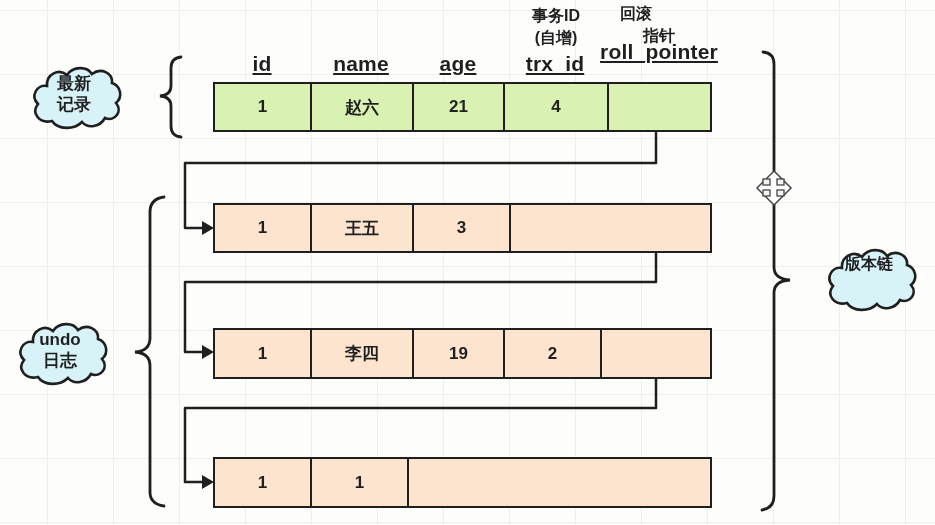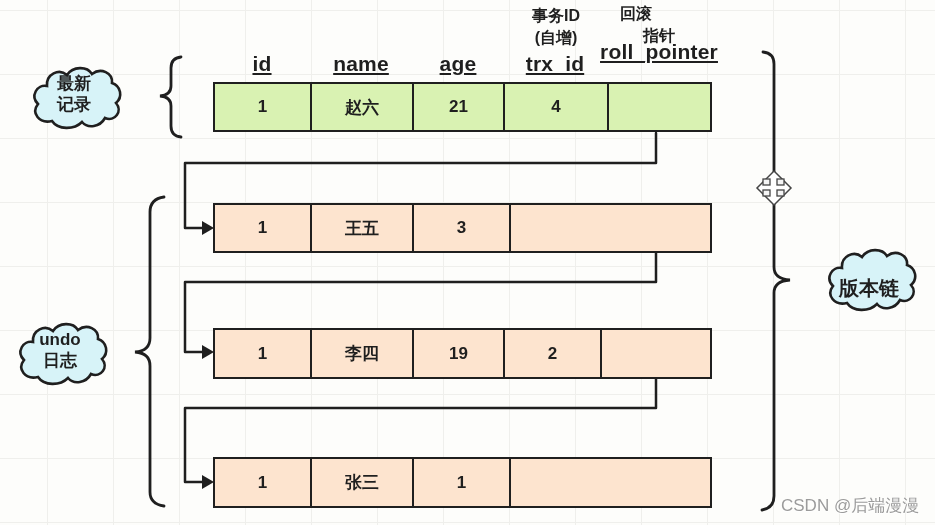--- a/index.html
+++ b/index.html
@@ -118,30 +118,28 @@
   <div class="row undo" style="top:328px;height:51px">
     <div class="cell c0">1</div>
     <div class="cell c1">李四</div>
     <div class="cell c2">19</div>
     <div class="cell c3">2</div>
     <div class="cell c4"></div>
   </div>
 
   <div class="row undo" style="top:457px;height:51px">
     <div class="cell c0">1</div>
-    <div class="cell c1">张三</div>
     <div class="cell c3">1</div>
     <div class="cell c4"></div>
   </div>
 
   <div class="cloud-label" style="left:22px;top:329px;width:76px">
     <div>undo</div>
     <div>日志</div>
   </div>
   <div class="cloud-label" style="left:36px;top:73px;width:76px">
     <div>最新</div>
     <div>记录</div>
   </div>
-  <div class="cloud-label" style="left:830px;top:278px;width:78px;font-size:20px">版本链</div>
+  <div class="cloud-label" style="left:830px;top:253px;width:78px;font-size:16px">版本链</div>
 
-  <div class="watermark">CSDN @后端漫漫</div>
 
 </div>
 
 </body></html>

